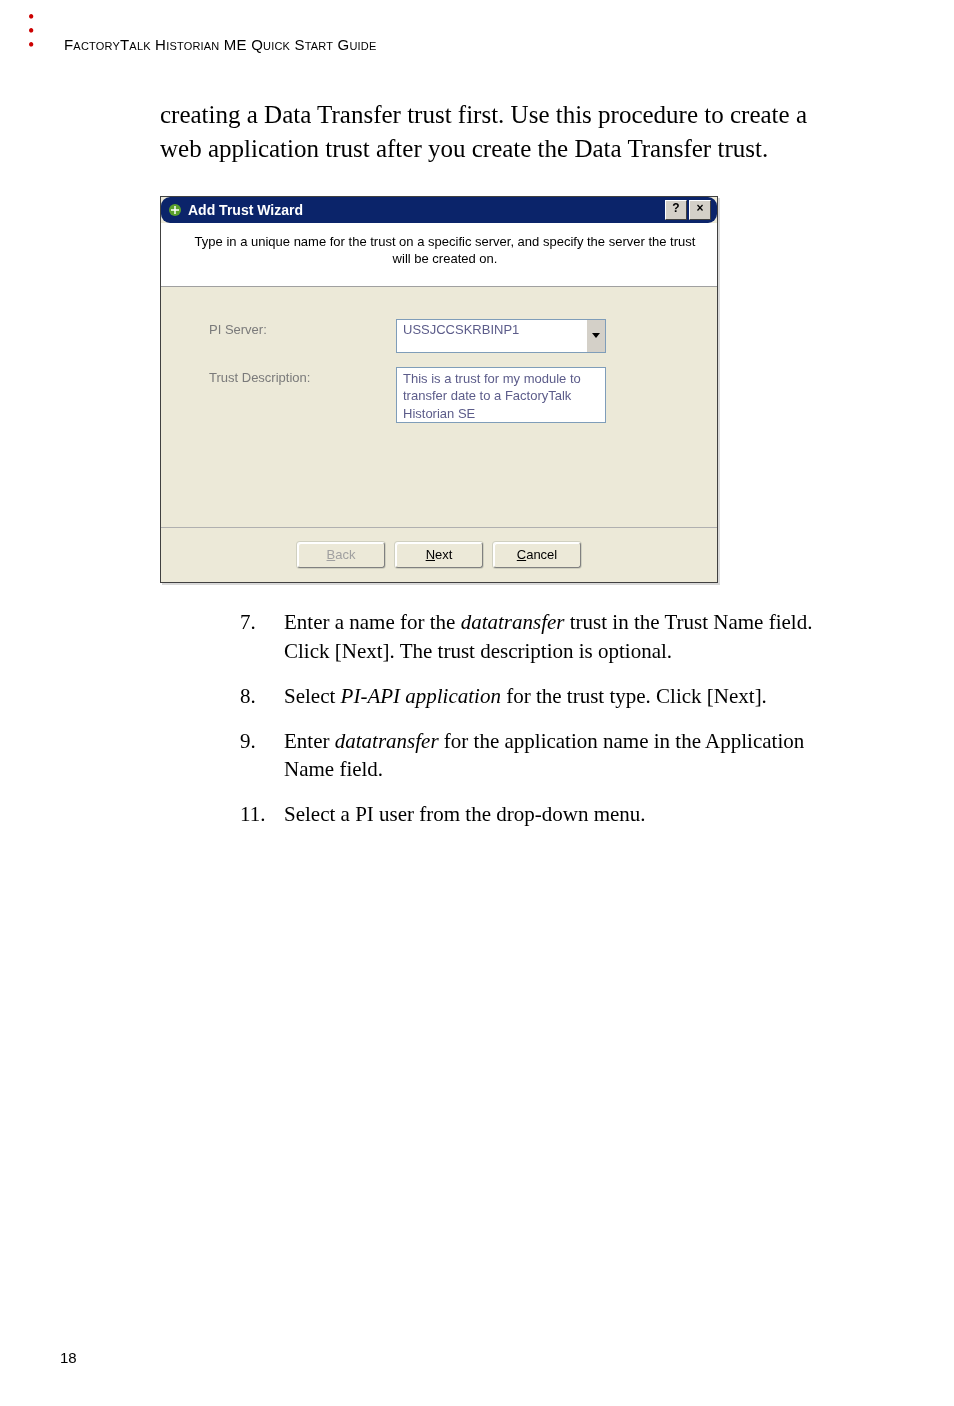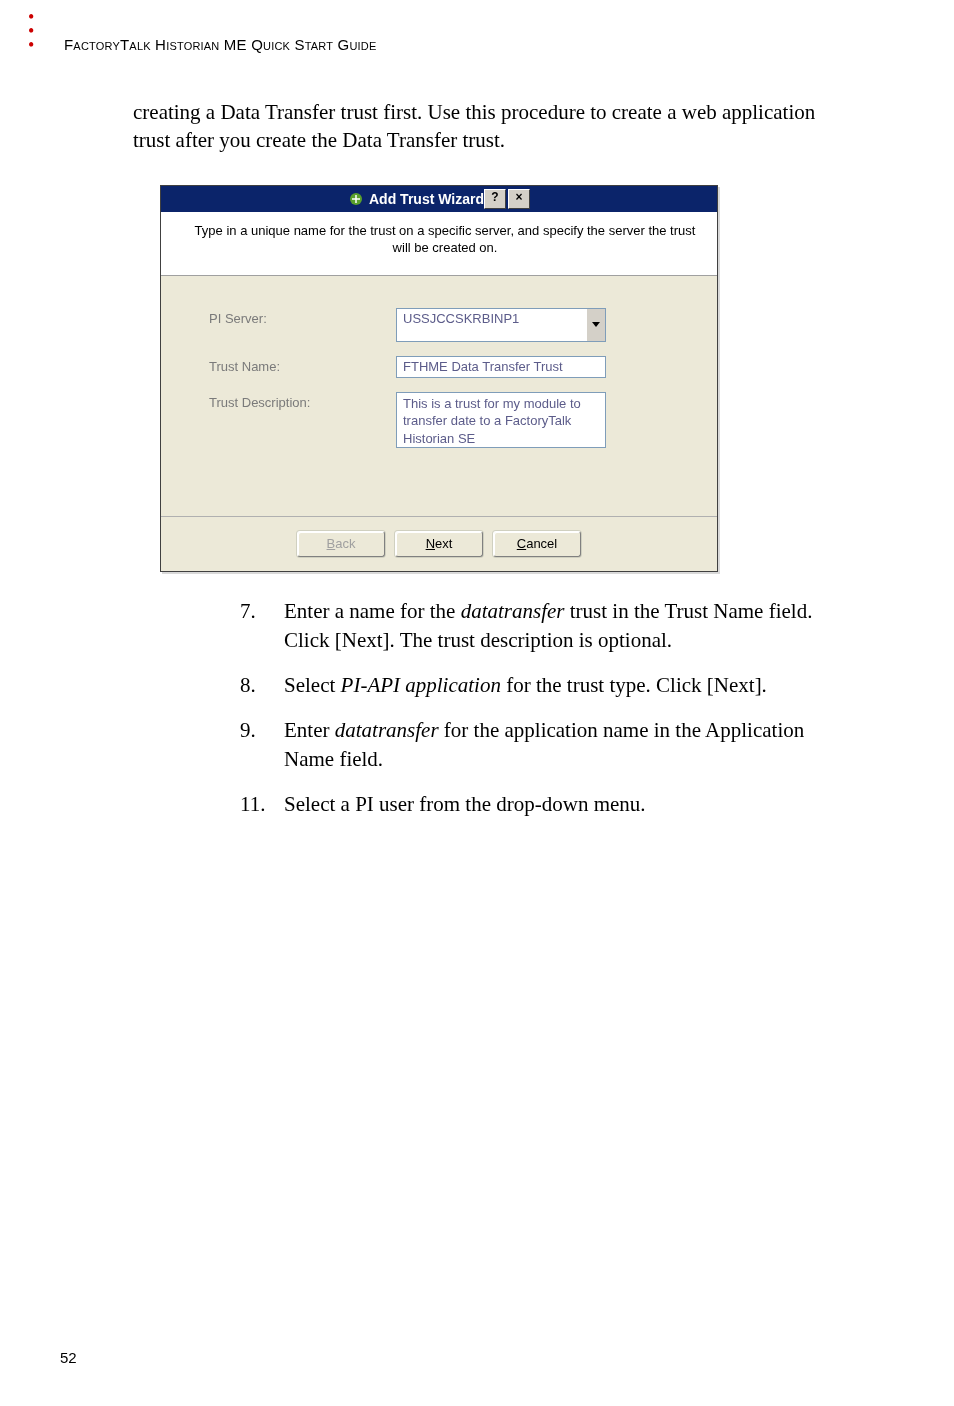--- a/index.html
+++ b/index.html
@@ -25,44 +25,45 @@
     font-family: Arial, Helvetica, sans-serif;
     font-size: 15px;
     font-variant: small-caps;
     letter-spacing: 0.2px;
     color: #000;
     margin-left: 24px;
     margin-top: 6px;
     margin-bottom: 45px;
   }
   .intro {
-    font-size: 21px;
+    font-size: 25px;
     line-height: 1.35;
-    margin: 0 40px 30px 93px;
+    margin: 0 40px 30px 120px;
   }
   .wizard {
     margin: 0 auto 25px 120px;
     width: 556px;
     background: #ece9d8;
     border: 1px solid #404040;
     font-family: Tahoma, Arial, sans-serif;
     font-size: 13px;
     color: #333;
     box-shadow: 2px 2px 0 rgba(0,0,0,0.15);
   }
   .titlebar {
     background: linear-gradient(to bottom, #0a246a 0%, #3a6ea5 6%, #0a246a 100%);
     background: #0b246a;
     color: #fff;
     font-weight: bold;
     font-size: 14px;
     padding: 3px 6px;
     display: flex;
     align-items: center;
-    justify-content: center;
+    justify-content: space-between;
+    border-radius: 9px;
   }
   .titlebar-left {
     display: flex;
     align-items: center;
     gap: 5px;
   }
   .app-icon {
     width: 16px;
     height: 16px;
     display: inline-block;
@@ -260,26 +261,20 @@
               <span class="select-value">USSJCCSKRBINP1</span>
               <span class="select-arrow">
                 <svg width="8" height="6" viewBox="0 0 8 6">
                     <path d="M0 0 L8 0 L4 5 Z" fill="#000"></path>
                   </svg>
               </span>
             </div>
           </div>
         </div>
         <div class="form-row">
-          <div class="form-label">Trust Name:</div>
-          <div class="form-field">
-            <input class="input-text" type="text" value="FTHME Data Transfer Trust" style="">
-          </div>
-        </div>
-        <div class="form-row">
           <div class="form-label">Trust Description:</div>
           <div class="form-field">
             <textarea class="textarea-text" style="">This is a trust for my module to transfer date to a FactoryTalk Historian SE</textarea>
           </div>
         </div>
       </div>
 
       <div class="btn-bar">
         <button class="dlg-btn disabled"><span class="ul">B</span><span></span><span>ack</span></button>
         <button class="dlg-btn"><span class="ul">N</span><span>ext</span></button>
@@ -305,14 +300,14 @@
         <span class="li-body">
           <span>Enter </span><em>datatransfer</em><span> for the application name in the Application Name field.</span>
         </span>
       </li>
       <li>
         <span class="num">11.</span>
         <span class="li-body">Select a PI user from the drop-down menu.</span>
       </li>
     </ol>
   </div>
-  <div class="page-num">52</div>
+  <div class="page-num">18</div>
 </div>
 
 </body></html>

